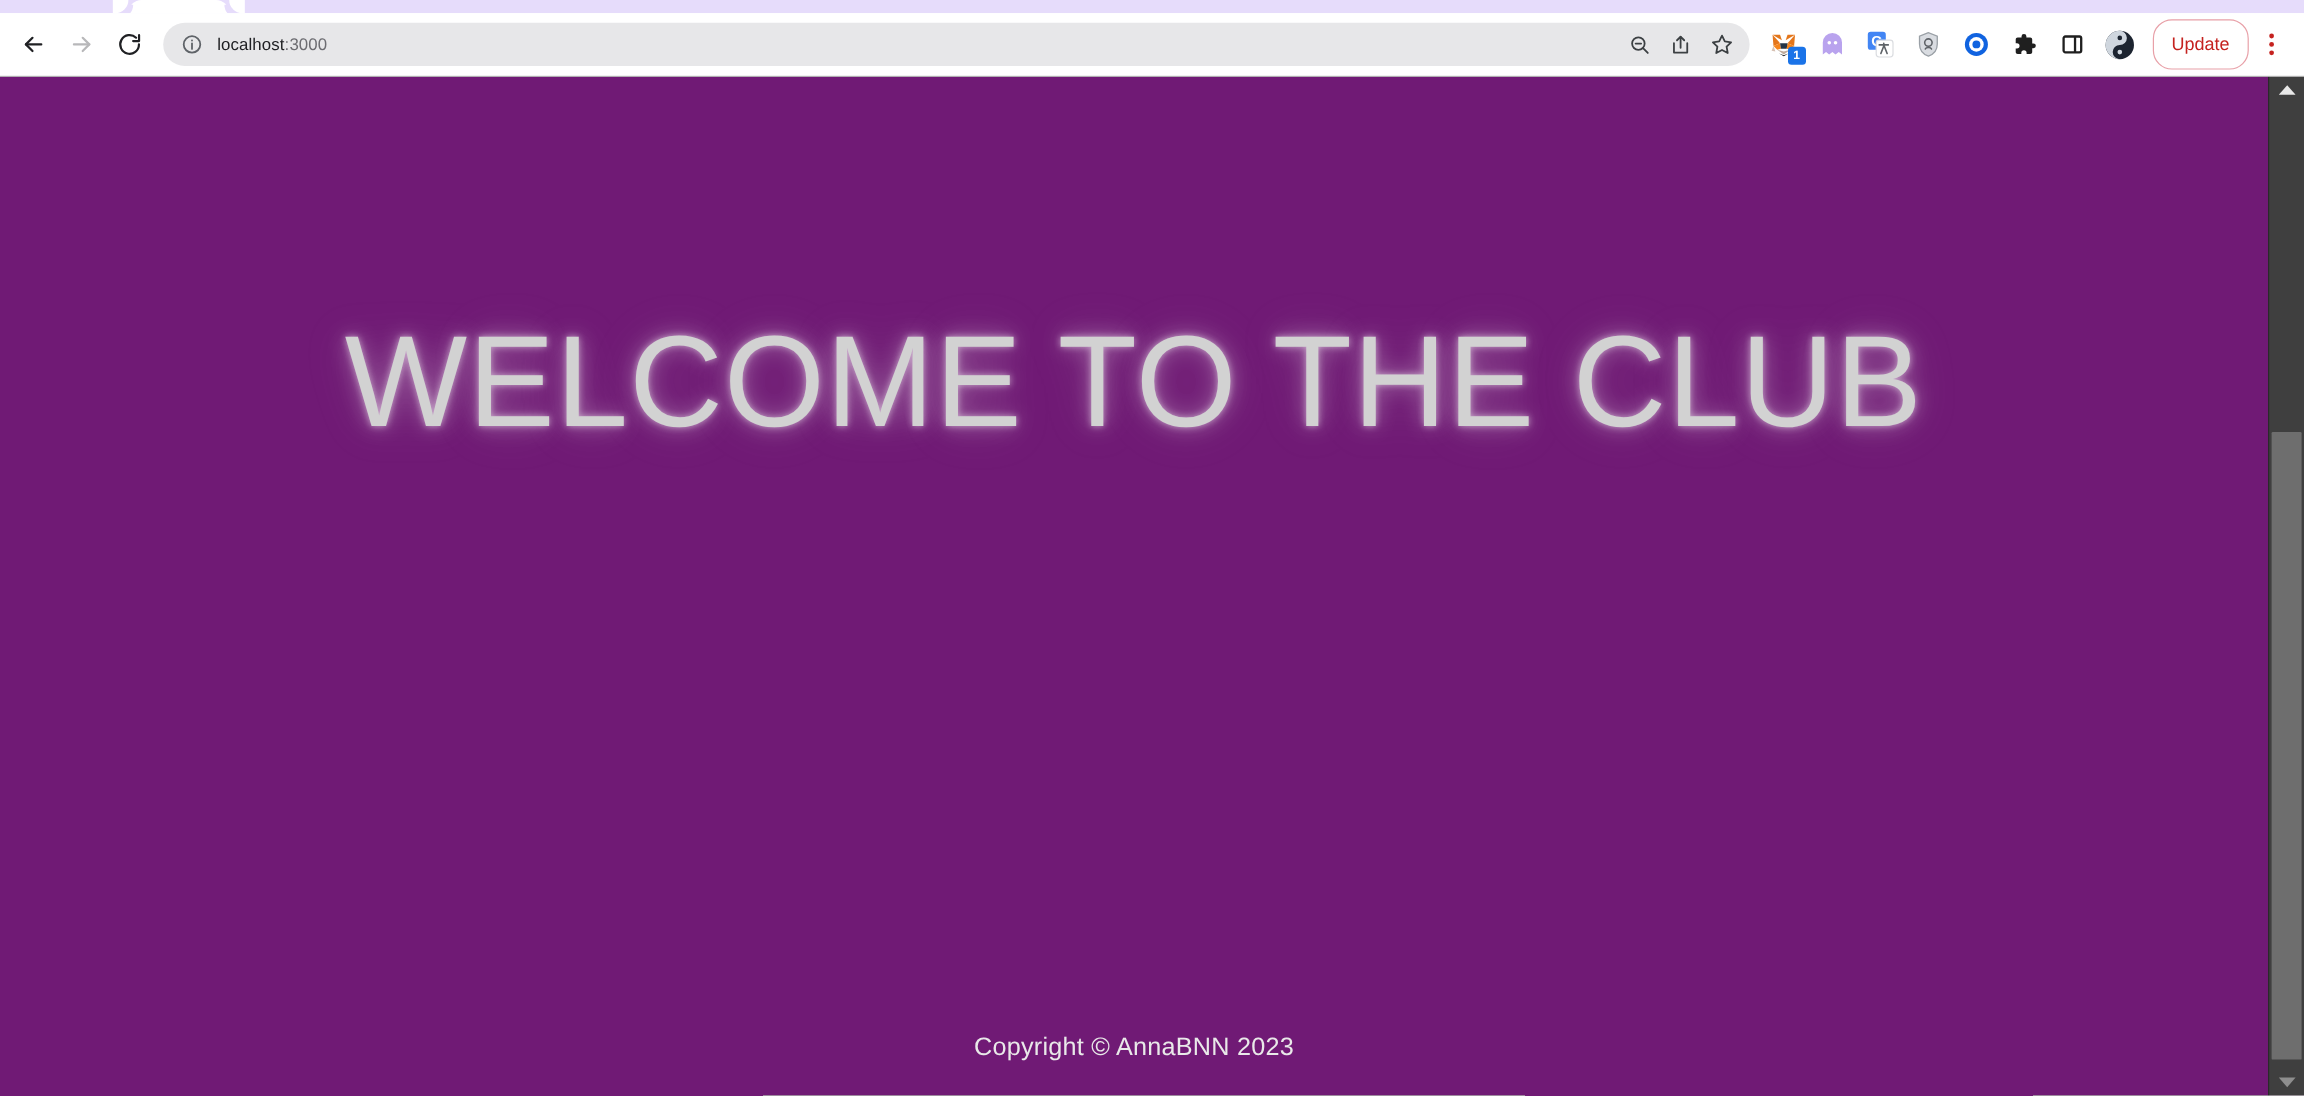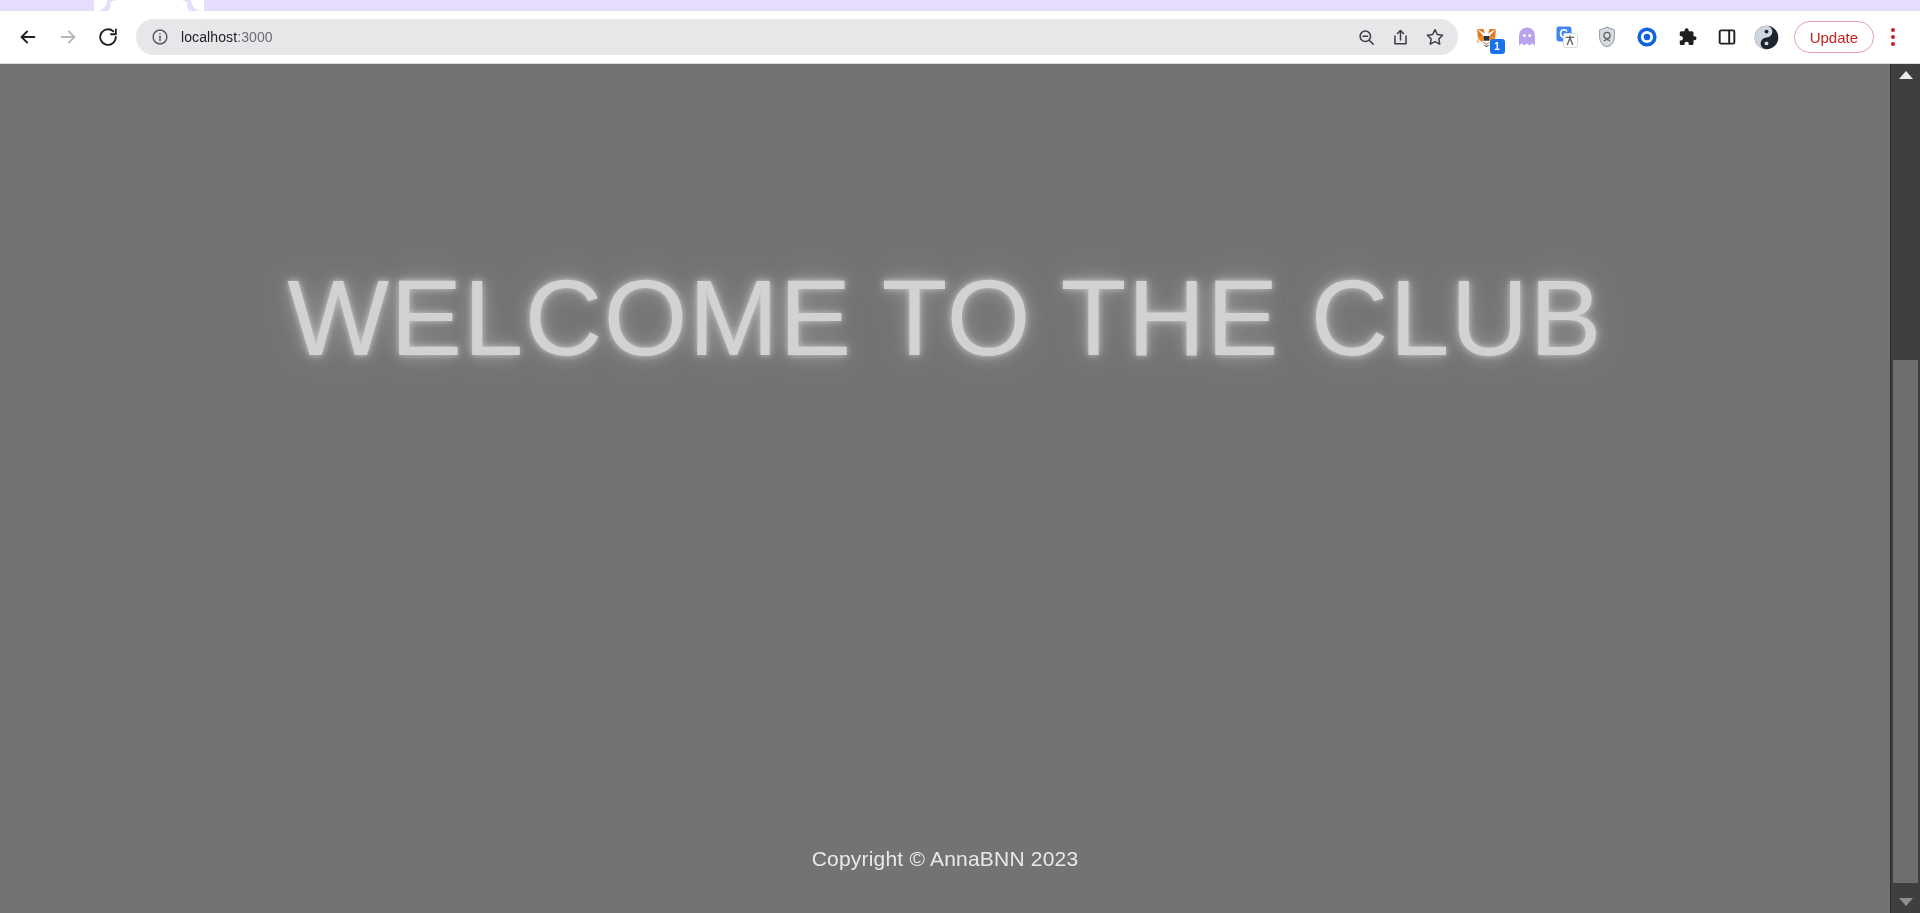--- a/index.html
+++ b/index.html
@@ -118,21 +118,21 @@
     min-width:15px; height:15px;
     background:#1a73e8;
     color:#fff;
     font-size:10px; font-weight:bold;
     border-radius:3px;
     display:flex; align-items:center; justify-content:center;
     padding:0 2px;
     line-height:1;
   }
   #update-btn{
-    height:32px;
+    height:42px;
     border:1px solid #e8a0a8;
     border-radius:16px;
     color:#c5221f;
     font-size:15px;
     display:flex; align-items:center;
     padding:0 15px;
     margin-left:8px;
     white-space:nowrap;
     cursor:pointer;
     background:#fff;
@@ -150,21 +150,21 @@
   
   #viewport{
     flex:1 1 auto;
     position:relative;
     background:#000000;
     overflow:hidden;
     display:flex;
   }
   #page{
     flex:1 1 auto;
-    background:#737373;
+    background:#701a75;
     position:relative;
     display:flex;
     flex-direction:column;
     align-items:center;
     overflow:hidden;
   }
 
   
   #hero-title{
     margin-top:200px;
@@ -216,21 +216,21 @@
     letter-spacing:.3px;
     padding:16px 42px;
     cursor:pointer;
     white-space:nowrap;
     z-index:1;
   }
 
   
   #footer{
     position:absolute;
-    left:0; right:0; bottom:42px;
+    left:0; right:0; bottom:28px;
     text-align:center;
     color:#e9e9e9;
     font-size:21px;
     letter-spacing:.2px;
     user-select:none;
   }
 
   
   #scrollbar{
     flex:0 0 30px;

